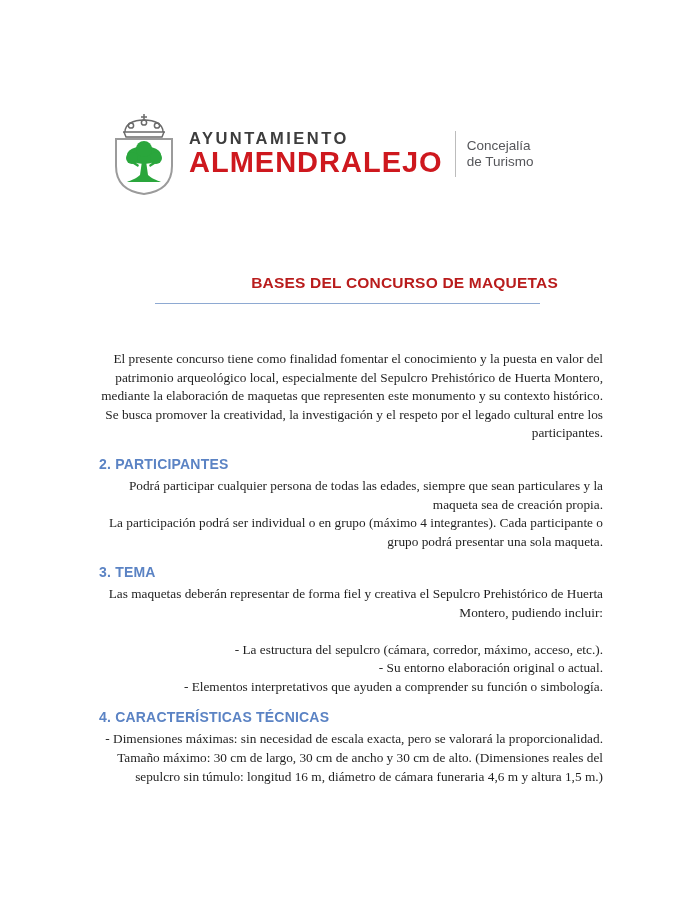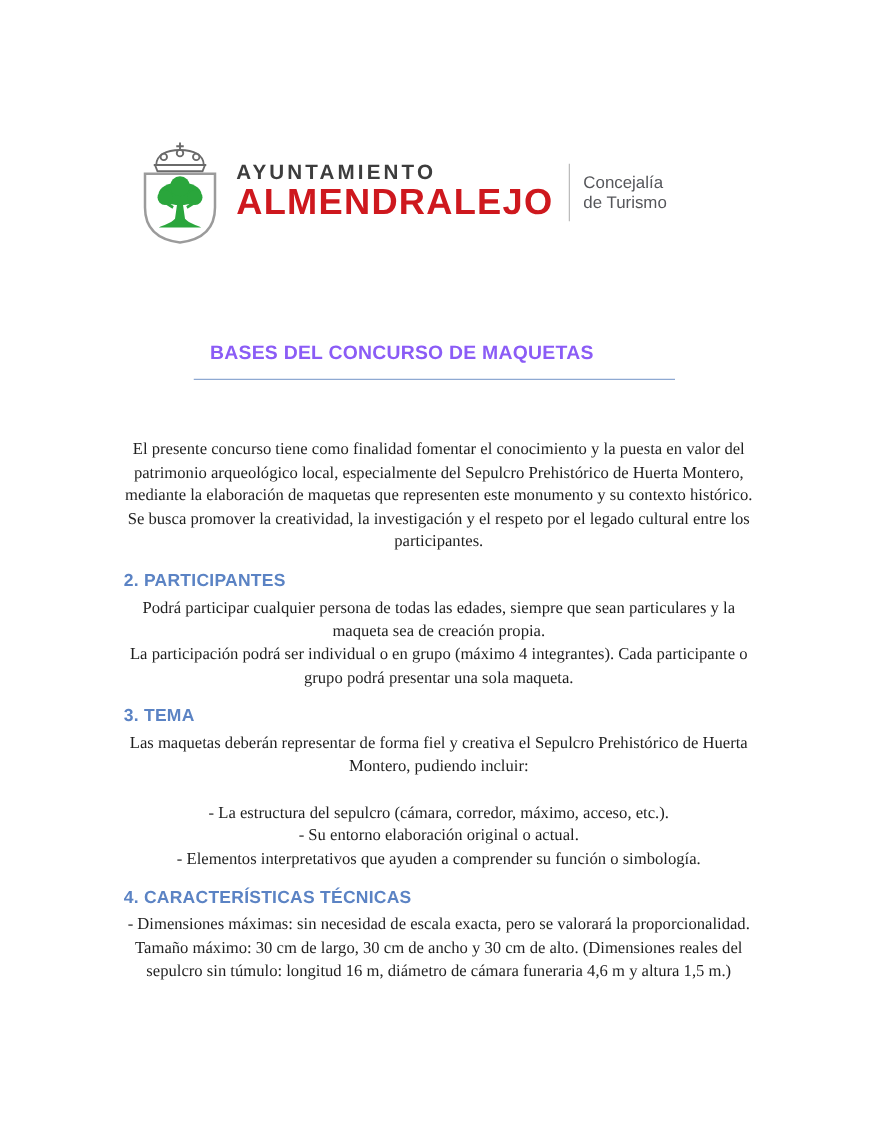--- a/index.html
+++ b/index.html
@@ -32,22 +32,23 @@
   }
   .dept {
     font-family: "Liberation Sans", sans-serif;
     font-size: 13.5px; color: #55565a; line-height: 16.5px;
   }
 
   
   .title-block { position: absolute; left: 168px; top: 274px; width: 390px; }
   .doc-title {
     font-family: "Liberation Sans", sans-serif;
-    font-size: 15.5px; font-weight: 700; color: #8b5cf6;
+    font-size: 15.5px; font-weight: 700; color: #b91c1c;
     letter-spacing: 0.2px;
+    text-align: right;
   }
   .doc-subtitle {
     margin-top: 17px;
     font-family: "Liberation Serif", serif;
     font-size: 13px; font-weight: 700; font-style: italic;
     color: #4472c4; letter-spacing: 0.3px;
   }
   .title-rule {
     margin-top: 11px; margin-left: -13px;
     width: 385px; height: 0;
@@ -57,21 +58,21 @@
   
   .content { position: absolute; left: 99px; top: 350px; width: 504px; }
   .section { margin-bottom: 13px; }
   .sec-heading {
     font-family: "Liberation Sans", sans-serif;
     font-size: 14px; font-weight: 700; color: #5b83c4;
     letter-spacing: 0.2px; margin-bottom: 5px;
   }
   .para, .list-line {
     font-size: 13.3px; line-height: 18.6px; color: #1f1f1f;
-    text-align: center;
+    text-align: right;
   }
   .list-gap { height: 18px; }
 </style>
 </head>
 <body>
 
 <div class="logo">
   <span class="emblem">
     <svg viewBox="0 0 72 84" width="72" height="84" xmlns="http://www.w3.org/2000/svg">
 

